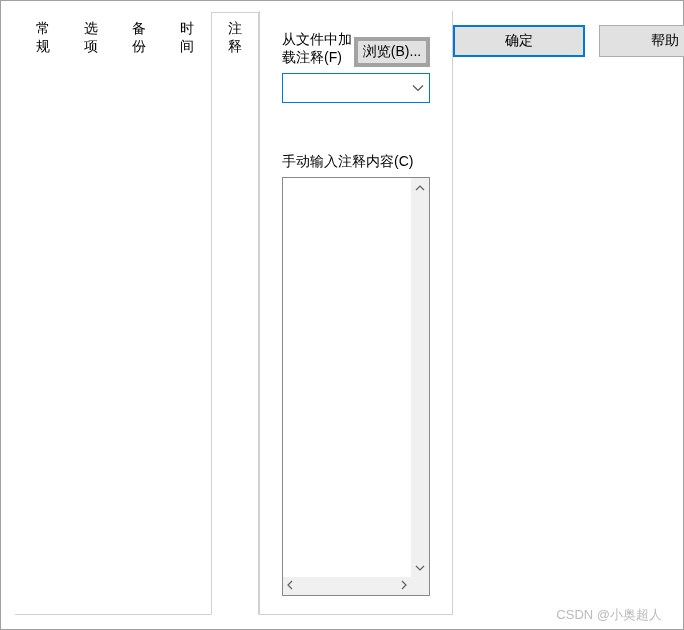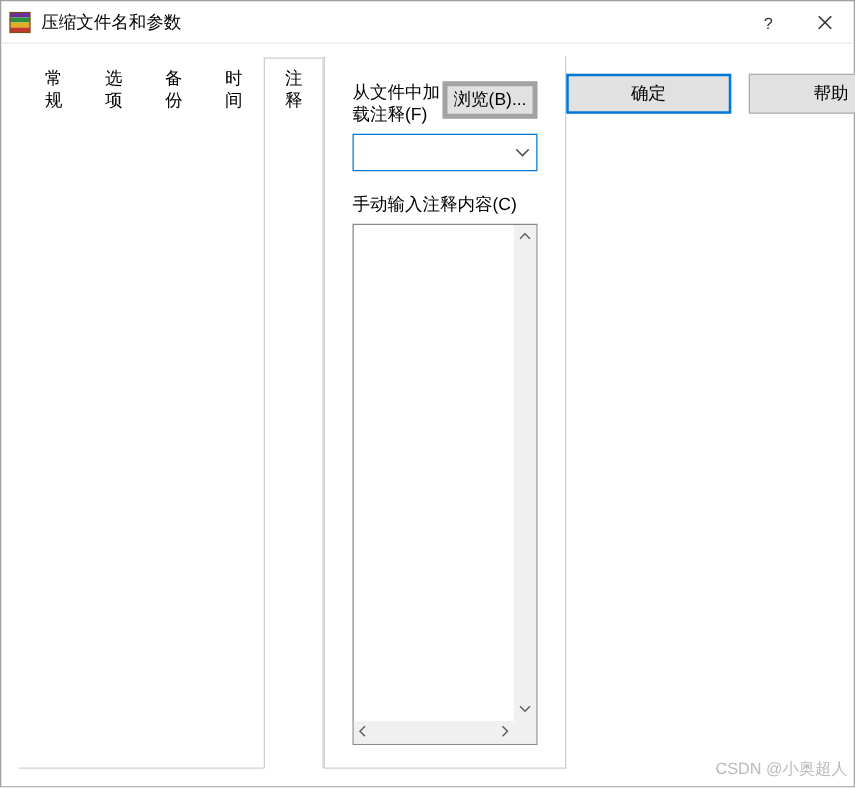--- a/index.html
+++ b/index.html
@@ -75,21 +75,21 @@
     .tab-body {
       border: 1px solid #d0d0d0;
       border-top: none;
       flex: 1;
       padding: 20px 22px 18px 22px;
       display: flex;
       flex-direction: column;
     }
     .row1 {
       display: flex;
-      align-items: flex-start;
+      align-items: flex-end;
       justify-content: space-between;
       margin-bottom: 6px;
     }
     .label { font-size: 14px; color: #000; }
     .browse-btn {
       width: 130px; height: 30px;
       border: 4px solid #a3a3a3;
       background: #e1e1e1;
       font-size: 14px;
       cursor: default;
@@ -110,20 +110,21 @@
     .combo .chev {
       position: absolute;
       right: 6px; top: 50%;
       transform: translateY(-50%);
       pointer-events: none;
     }
     .textarea-wrap {
       flex: 1;
       display: flex;
       flex-direction: column;
+      margin-top: 32px;
     }
     .textarea-label { margin-bottom: 6px; font-size:14px; }
     .ta-outer {
       flex: 1;
       border: 1px solid #888;
       position: relative;
       background: #fff;
       display: flex;
       flex-direction: column;
     }
@@ -163,57 +164,32 @@
       font-size: 14px;
       cursor: default;
       font-family: inherit;
     }
     .footer button.primary {
       border: 2px solid #0078d7;
       background: #e1e1e1;
     }
     .watermark {
       position: absolute;
-      right: 6px;
+      right: 22px;
       bottom: 6px;
       font-size: 13px;
       color: rgba(140,140,140,0.6);
       pointer-events: none;
       margin-top: 32px;
     }
   </style>
 </head>
 <body>
 
 <div class="window">
-  <div class="title-bar">
-    <span class="app-icon">
-      <svg viewBox="0 0 18 18" width="18" height="18">
-        <rect x="1" y="1" width="16" height="4" fill="#6b2fa0"></rect>
-        <rect x="1" y="5" width="16" height="4" fill="#2f8f3f"></rect>
-        <rect x="1" y="9" width="16" height="4" fill="#e0b020"></rect>
-        <rect x="1" y="13" width="16" height="4" fill="#c0392b"></rect>
-        <rect x="1" y="1" width="16" height="16" fill="none" stroke="#7a4a1a" stroke-width="1"></rect>
-      </svg>
-    </span>
-    <span class="title-text">压缩文件名和参数</span>
-    <div class="title-controls">
-      <div class="tc-btn help">
-        <svg viewBox="0 0 12 12">
-            <text x="3" y="11" font-size="13" fill="#333">?</text>
-          </svg>
-      </div>
-      <div class="tc-btn close">
-        <svg viewBox="0 0 12 12">
-            <line x1="1" y1="1" x2="11" y2="11" stroke="#333" stroke-width="1.3"></line>
-            <line x1="11" y1="1" x2="1" y2="11" stroke="#333" stroke-width="1.3"></line>
-          </svg>
-      </div>
-    </div>
-  </div>
 
   <div class="client">
 
     <div class="tabs">
       <div class="tab"><span>常规</span></div>
       <div class="tab"><span>选项</span></div>
       <div class="tab"><span>备份</span></div>
       <div class="tab"><span>时间</span></div>
       <div class="tab active"><span>注释</span></div>
     </div>

